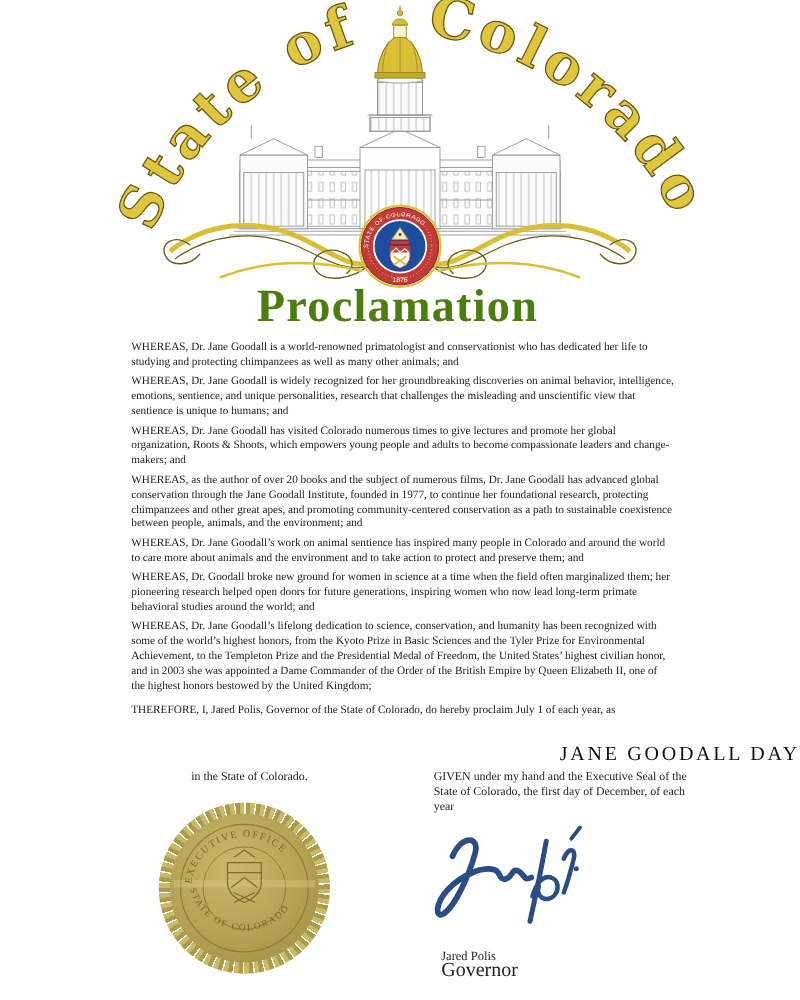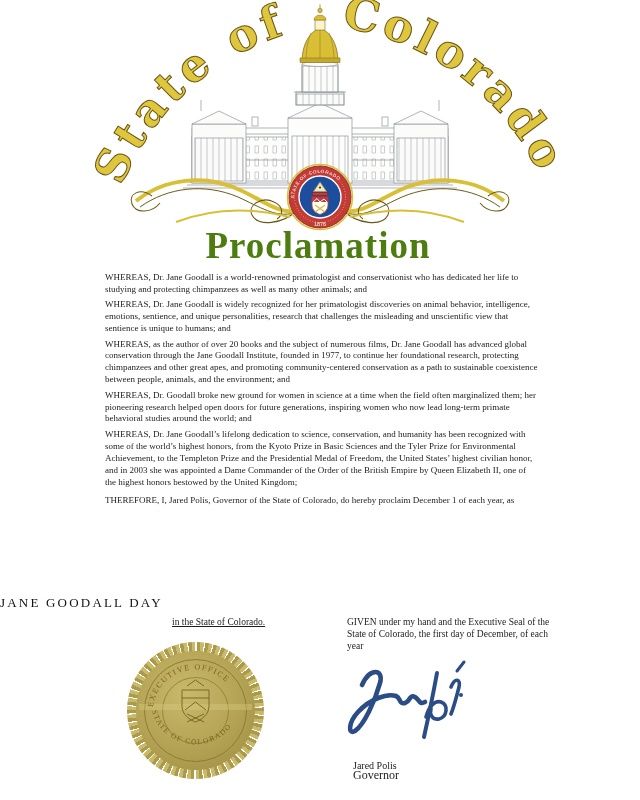--- a/index.html
+++ b/index.html
@@ -6,34 +6,34 @@
   .page{position:relative;width:640px;height:800px;background:#ffffff;overflow:hidden;
         font-family:"Liberation Serif", serif;color:#1d1d1d;}
   .header-svg{position:absolute;left:0;top:0;}
   .proc-title{position:absolute;left:0;top:224px;width:636px;text-align:center;
         font-family:Liberation Serif, serif;font-weight:bold;font-size:37px;color:#4d7c0f;
         letter-spacing:1px;}
   .body-text{position:absolute;left:105px;top:272px;width:434px;
         font-size:9px;line-height:11.9px;text-align:left;color:#1c1c1c;}
   .body-text p{margin:0 0 3.5px 0;}
   .body-text p.therefore{margin-top:7px;}
-  .day-title{position:absolute;left:0;top:595px;width:640px;text-align:left;
-        font-size:13px;letter-spacing:2.2px;color:#111;}
-  .left-note{position:absolute;left:172px;top:617px;font-size:9.5px;color:#1c1c1c;text-decoration:underline;}
+  .day-title{position:absolute;left:0;top:595px;width:640px;text-align:right;
+        font-size:16px;letter-spacing:2.2px;color:#111;}
+  .left-note{position:absolute;left:153px;top:617px;font-size:9.5px;color:#1c1c1c;}
   .given-block{position:absolute;left:347px;top:616px;width:205px;
         font-size:9.5px;line-height:12px;color:#1c1c1c;}
   .foil-seal{position:absolute;left:127px;top:642px;width:137px;height:137px;}
   .seal-burst{position:absolute;left:0;top:0;width:137px;height:137px;border-radius:50%;
         background:repeating-conic-gradient(#a2914400 0deg 1deg,#ab9a4b 1deg 4deg,#c9b968 4deg 7.2deg);}
   .seal-disc{position:absolute;left:9px;top:9px;width:119px;height:119px;border-radius:50%;
         background:radial-gradient(circle at 42% 36%, #c9b96b 0%, #b3a253 55%, #9c8b40 100%);}
   .seal-svg{position:absolute;left:0;top:0;}
   .signature-svg{position:absolute;left:340px;top:659px;}
   .signer-name{position:absolute;left:353px;top:760px;font-size:10px;color:#222;}
-  .signer-title{position:absolute;left:353px;top:768px;font-size:12px;color:#222;}
+  .signer-title{position:absolute;left:353px;top:768px;font-size:16px;color:#222;}
 </style>
 </head>
 <body>
 
 <div class="page">
 
   <svg class="header-svg" width="640" height="270" viewBox="0 0 640 270">
     <defs>
       <path id="arcL" d="M118,196 A 258,258 0 0 1 302,30" fill="none"></path>
       <path id="arcR" d="M338,27 A 258,258 0 0 1 556,222" fill="none"></path>
@@ -127,25 +127,27 @@
       <path d="M-8,0 h16 v5 h-16 Z" fill="#C23B34"></path>
       <path d="M-7,5 L-3,1.5 L0,5 L4,2 L7,5" fill="none" stroke="#ffffff" stroke-width="1"></path>
       <path d="M-5,8 L5,15 M5,8 L-5,15" stroke="#D9BF36" stroke-width="1.4"></path>
     </g>
   </svg>
 
   <div class="proc-title">Proclamation</div>
 
   <div class="body-text">
     <p>WHEREAS, Dr. Jane Goodall is a world-renowned primatologist and conservationist who has dedicated her life to studying and protecting chimpanzees as well as many other animals; and</p>
-    <p>WHEREAS, Dr. Jane Goodall is widely recognized for her primatologist discoveries on animal behavior, intelligence, emotions, sentience, and unique personalities, research that challenges the misleading and unscientific view that sentience is unique to humans; and</p>
+    <p>WHEREAS, Dr. Jane Goodall is widely recognized for her groundbreaking discoveries on animal behavior, intelligence, emotions, sentience, and unique personalities, research that challenges the misleading and unscientific view that sentience is unique to humans; and</p>
+    <p>WHEREAS, Dr. Jane Goodall has visited Colorado numerous times to give lectures and promote her global organization, Roots &amp; Shoots, which empowers young people and adults to become compassionate leaders and change-makers; and</p>
     <p>WHEREAS, as the author of over 20 books and the subject of numerous films, Dr. Jane Goodall has advanced global conservation through the Jane Goodall Institute, founded in 1977, to continue her foundational research, protecting chimpanzees and other great apes, and promoting community-centered conservation as a path to sustainable coexistence between people, animals, and the environment; and</p>
+    <p>WHEREAS, Dr. Jane Goodall’s work on animal sentience has inspired many people in Colorado and around the world to care more about animals and the environment and to take action to protect and preserve them; and</p>
     <p>WHEREAS, Dr. Goodall broke new ground for women in science at a time when the field often marginalized them; her pioneering research helped open doors for future generations, inspiring women who now lead long-term primate behavioral studies around the world; and</p>
     <p>WHEREAS, Dr. Jane Goodall’s lifelong dedication to science, conservation, and humanity has been recognized with some of the world’s highest honors, from the Kyoto Prize in Basic Sciences and the Tyler Prize for Environmental Achievement, to the Templeton Prize and the Presidential Medal of Freedom, the United States’ highest civilian honor, and in 2003 she was appointed a Dame Commander of the Order of the British Empire by Queen Elizabeth II, one of the highest honors bestowed by the United Kingdom;</p>
-    <p class="therefore">THEREFORE, I, Jared Polis, Governor of the State of Colorado, do hereby proclaim December 1 of each year, as</p>
+    <p class="therefore">THEREFORE, I, Jared Polis, Governor of the State of Colorado, do hereby proclaim July 1 of each year, as</p>
   </div>
 
   <div class="day-title">JANE GOODALL DAY</div>
   <div class="left-note">in the State of Colorado.</div>
   <div class="given-block">GIVEN under my hand and the Executive Seal of the State of Colorado, the first day of December, of each year</div>
 
   <div class="foil-seal">
     <div class="seal-burst"></div>
     <div class="seal-disc"></div>
     <svg class="seal-svg" width="137" height="137" viewBox="0 0 137 137">

